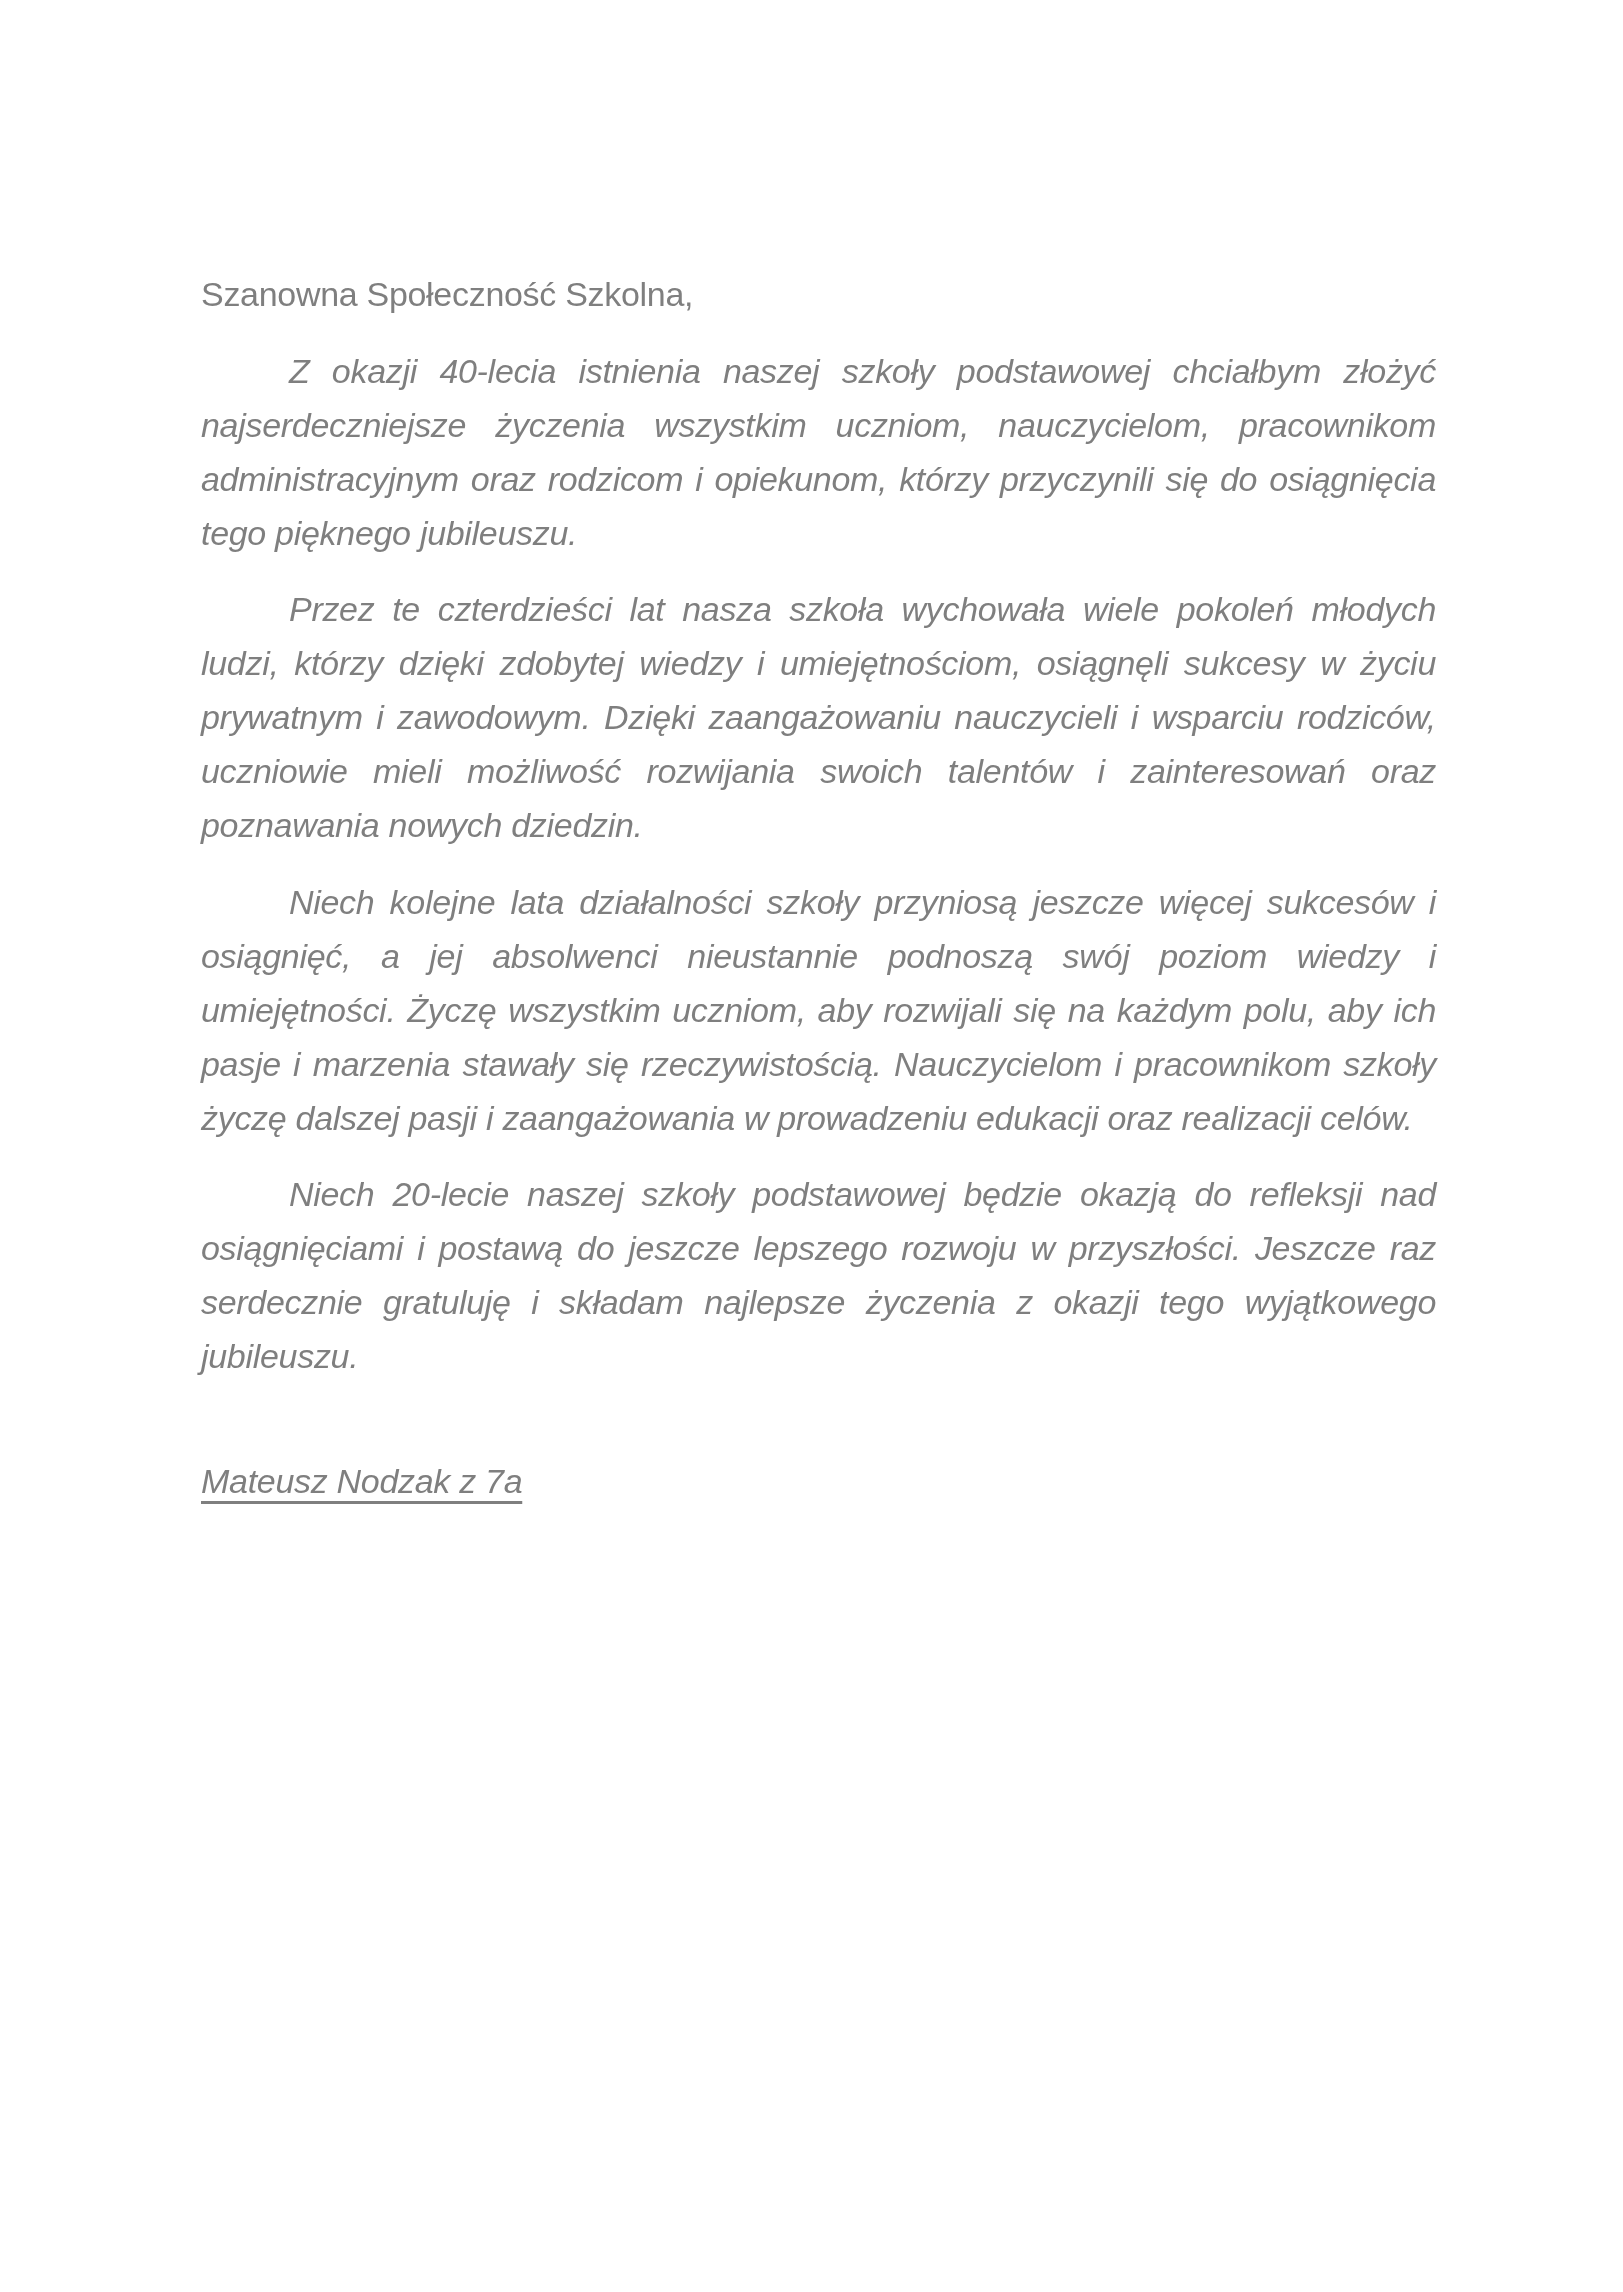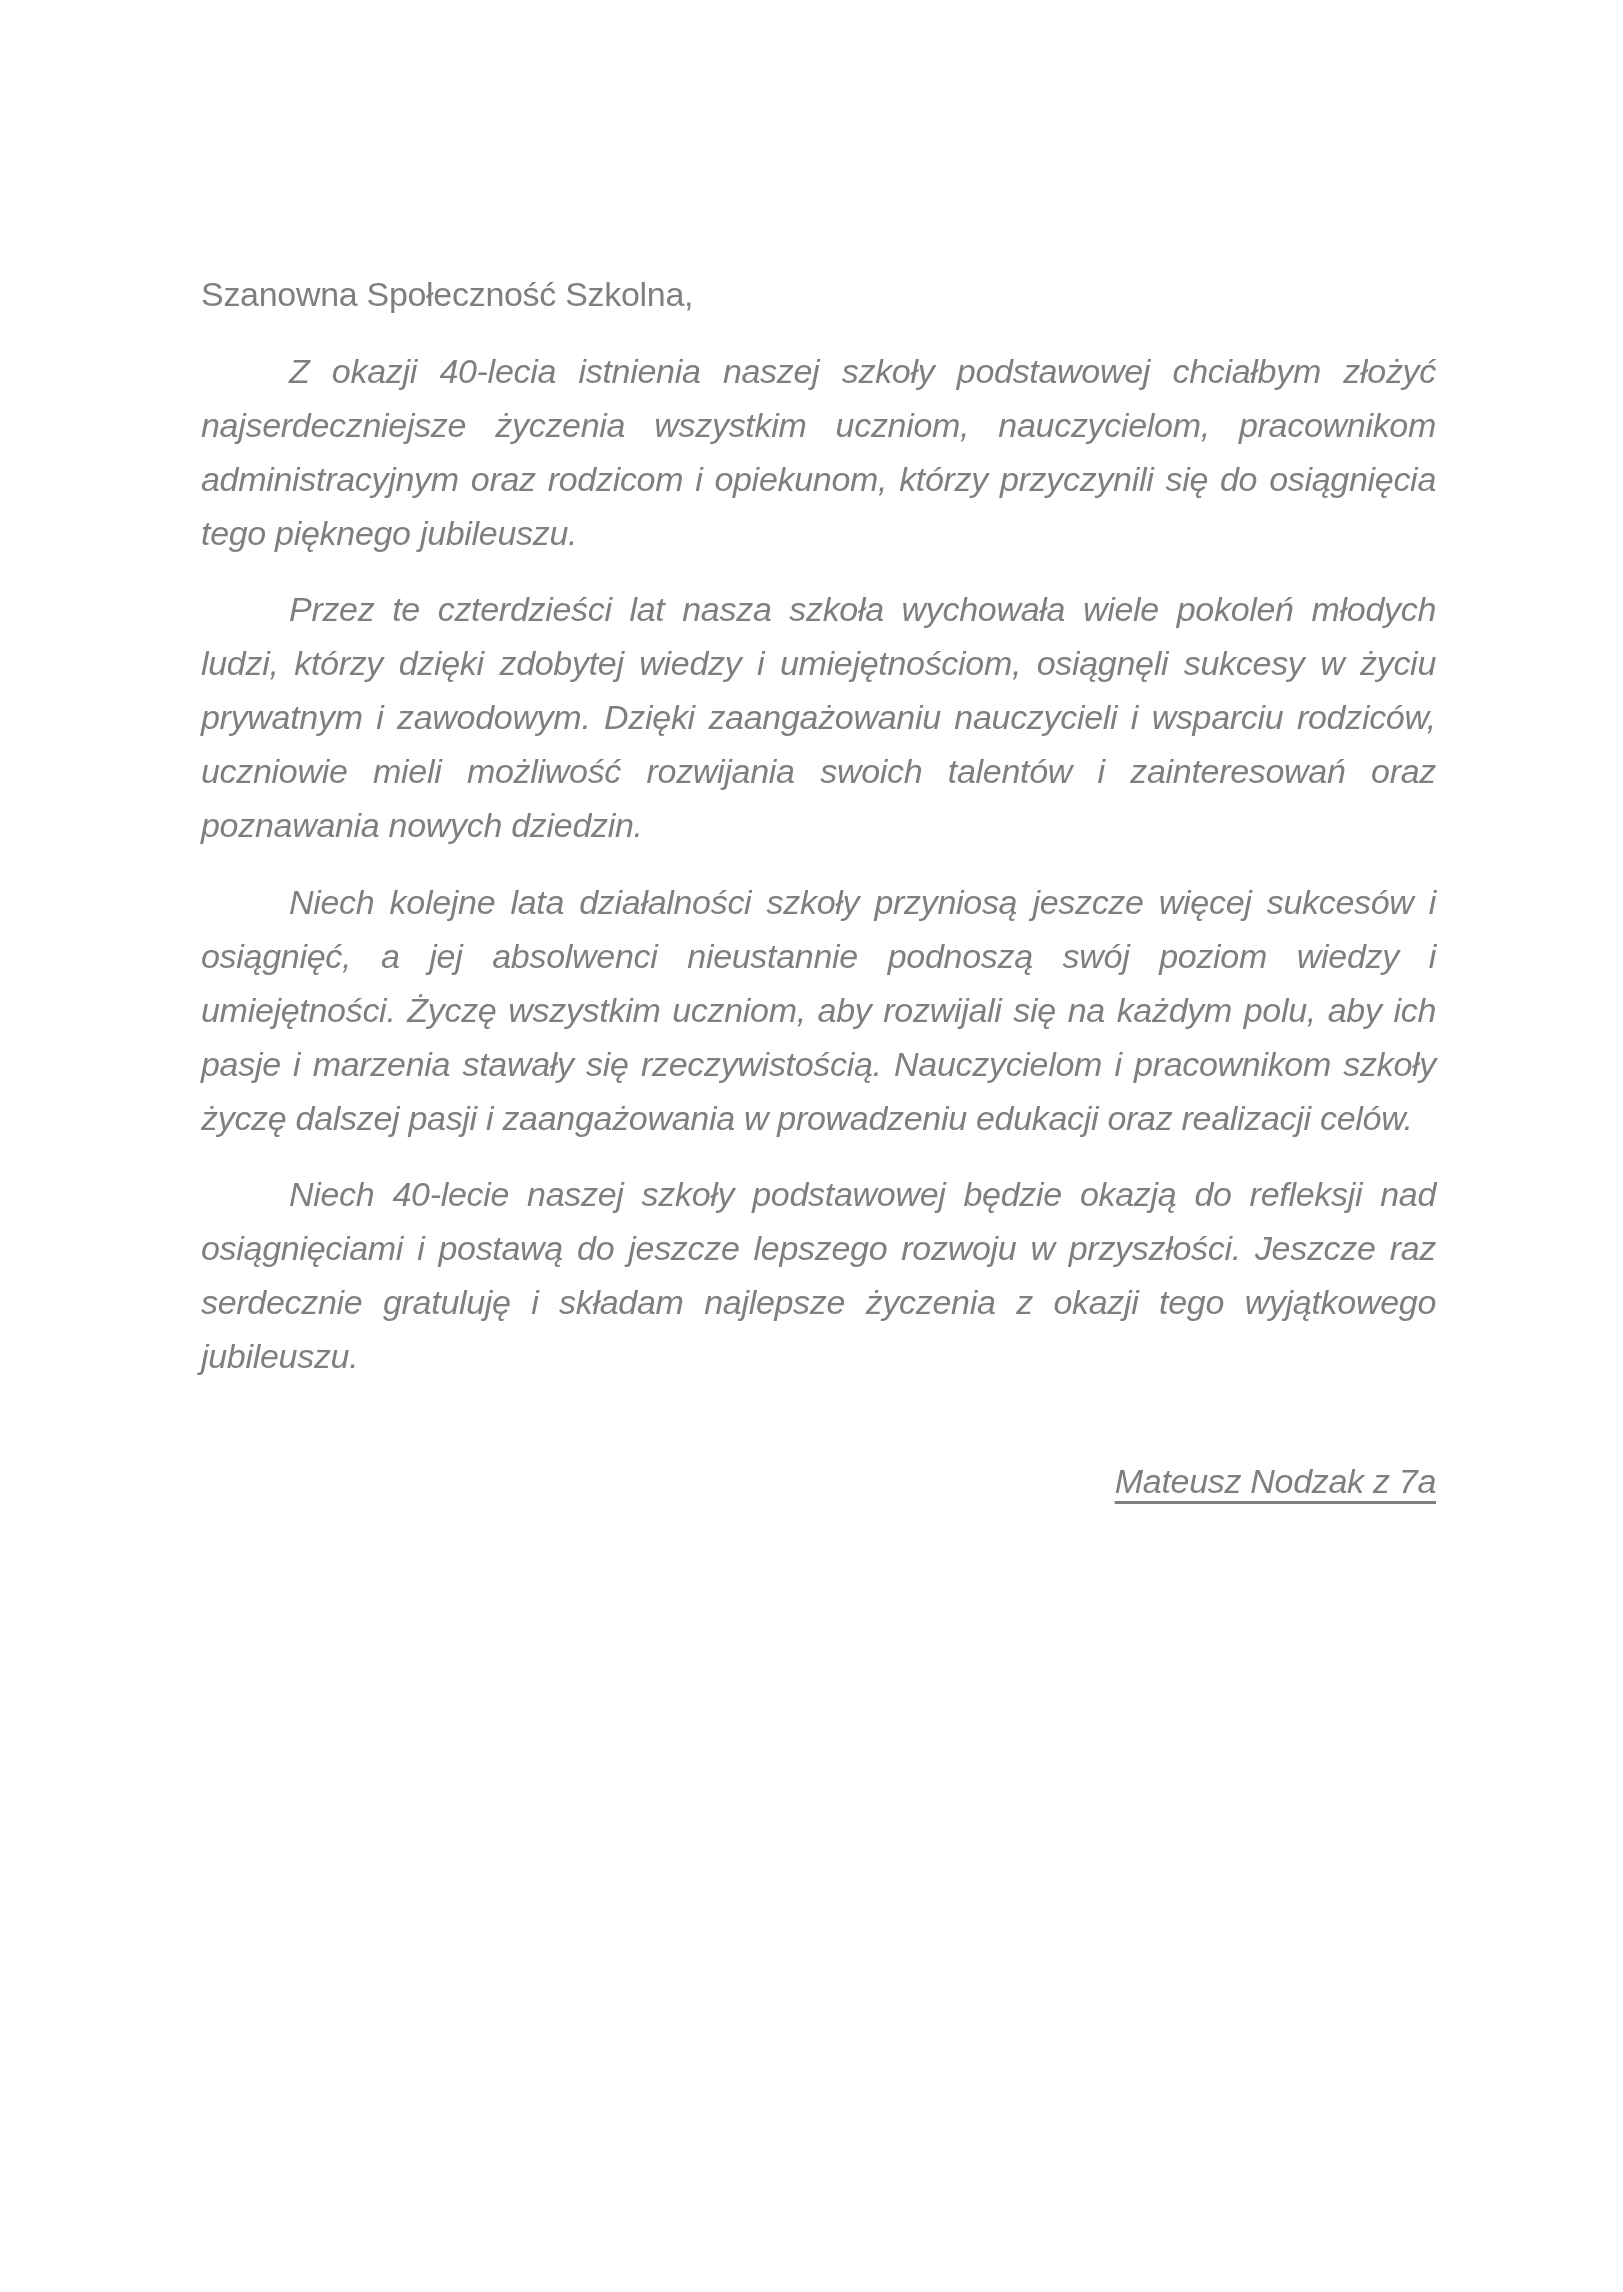--- a/index.html
+++ b/index.html
@@ -25,39 +25,38 @@
     text-align: left;
   }
   .body-paragraph {
     margin: 0 0 22.5px 0;
     text-align: justify;
     text-indent: 88px;
     font-style: italic;
   }
   .signature-row {
     margin-top: 71px;
-    text-align: right;
   }
   .signature {
     font-style: italic;
     text-decoration: underline;
     text-underline-offset: 7.8px;
   }
 </style>
 </head>
 <body>
 
 <div class="page">
   <p class="greeting">Szanowna Społeczność Szkolna,</p>
 
   <p class="body-paragraph">Z okazji 40-lecia istnienia naszej szkoły podstawowej chciałbym złożyć najserdeczniejsze życzenia wszystkim uczniom, nauczycielom, pracownikom administracyjnym oraz rodzicom i opiekunom, którzy przyczynili się do osiągnięcia tego pięknego jubileuszu.</p>
 
   <p class="body-paragraph">Przez te czterdzieści lat nasza szkoła wychowała wiele pokoleń młodych ludzi, którzy dzięki zdobytej wiedzy i umiejętnościom, osiągnęli sukcesy w życiu prywatnym i zawodowym. Dzięki zaangażowaniu nauczycieli i wsparciu rodziców, uczniowie mieli możliwość rozwijania swoich talentów i zainteresowań oraz poznawania nowych dziedzin.</p>
 
   <p class="body-paragraph">Niech kolejne lata działalności szkoły przyniosą jeszcze więcej sukcesów i osiągnięć, a jej absolwenci nieustannie podnoszą swój poziom wiedzy i umiejętności. Życzę wszystkim uczniom, aby rozwijali się na każdym polu, aby ich pasje i marzenia stawały się rzeczywistością. Nauczycielom i pracownikom szkoły życzę dalszej pasji i zaangażowania w prowadzeniu edukacji oraz realizacji celów.</p>
 
-  <p class="body-paragraph">Niech 40-lecie naszej szkoły podstawowej będzie okazją do refleksji nad osiągnięciami i postawą do jeszcze lepszego rozwoju w przyszłości. Jeszcze raz serdecznie gratuluję i składam najlepsze życzenia z okazji tego wyjątkowego jubileuszu.</p>
+  <p class="body-paragraph">Niech 20-lecie naszej szkoły podstawowej będzie okazją do refleksji nad osiągnięciami i postawą do jeszcze lepszego rozwoju w przyszłości. Jeszcze raz serdecznie gratuluję i składam najlepsze życzenia z okazji tego wyjątkowego jubileuszu.</p>
 
   <div class="signature-row">
     <span class="signature">Mateusz Nodzak z 7a</span>
   </div>
 </div>
 
 
 </body></html>

